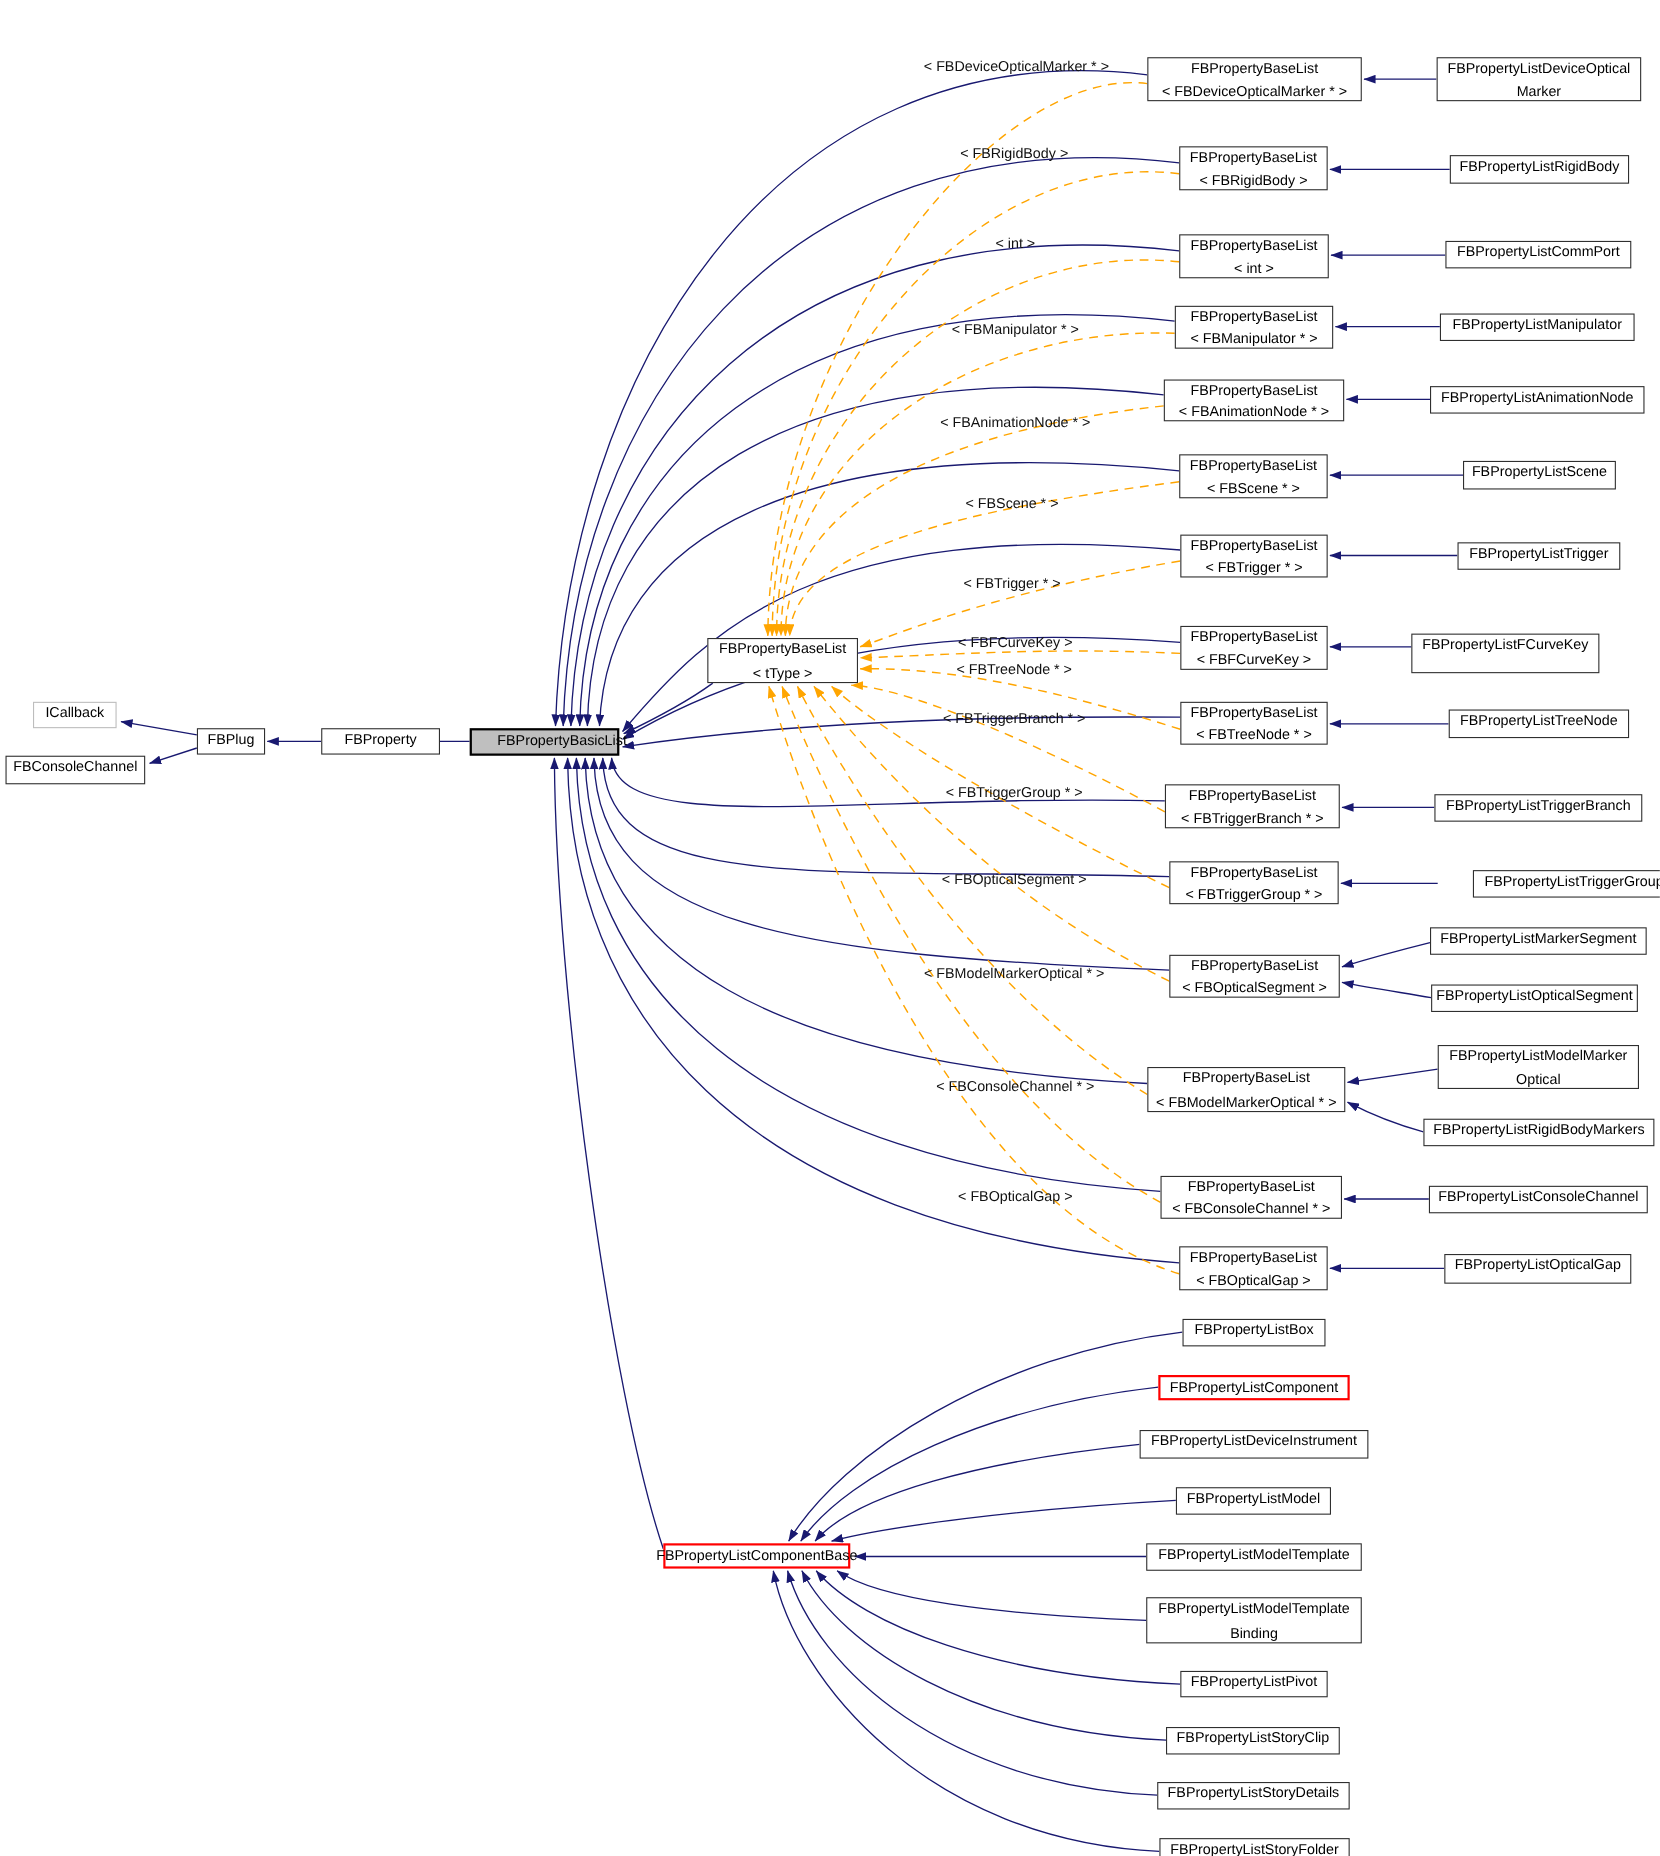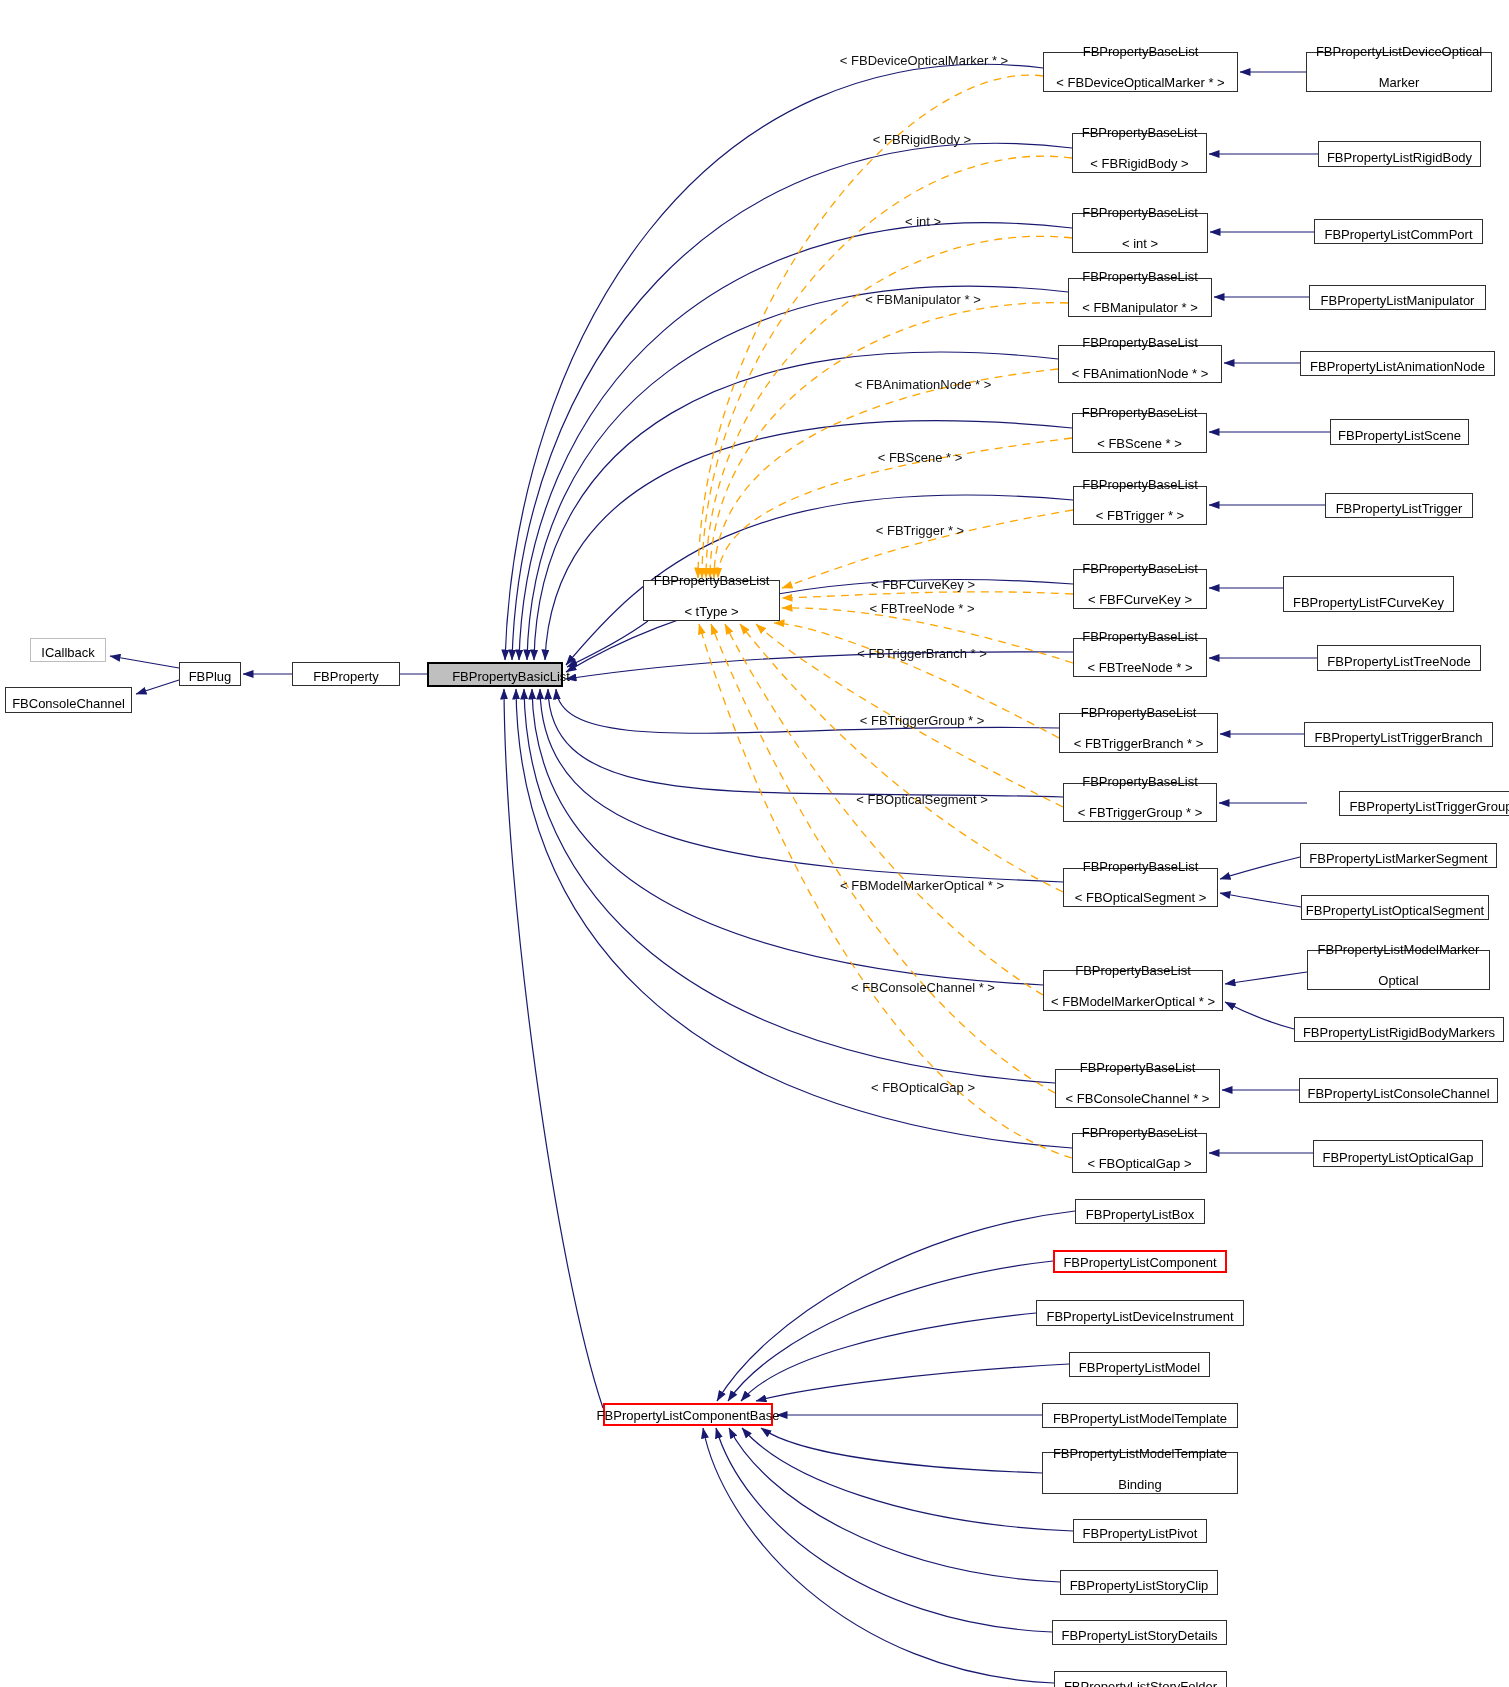--- a/index.html
+++ b/index.html
@@ -4,23 +4,23 @@
 <style>
   html,body { margin:0; padding:0; background:#ffffff; }
   #canvas {
     position:relative; width:1509px; height:1687px; background:#ffffff;
     font-family:"Liberation Sans", sans-serif; overflow:hidden;margin-top:16px;
   }
   #edges { position:absolute; left:0; top:0; width:1509px; height:1687px; }
   .node {
     position:absolute; box-sizing:border-box; background:#ffffff;
     border:1px solid #2f2f2f; color:#000;
-    display:flex; flex-direction:column; align-items:center; justify-content:flex-end;
+    display:flex; flex-direction:column; align-items:center; justify-content:space-between;
     font-size:13px; line-height:17px; text-align:center; white-space:nowrap;
-    cursor:pointer; z-index:2;gap:14px;
+    cursor:pointer; z-index:2;
   }
   .node span { display:block; }
   .node.current { background:#bfbfbf; border:2px solid #000;padding-left:32px; }
   .node.red { border:2px solid #ff0000; }
   .node.ext { border:1px solid #bdbdbd; }
   .elabel {
     position:absolute; transform:translate(-50%,-50%); z-index:1;
     font-size:13px; color:#101010; white-space:nowrap;
   }
   path.inh { fill:none; stroke:#191970; stroke-width:1.2; }

